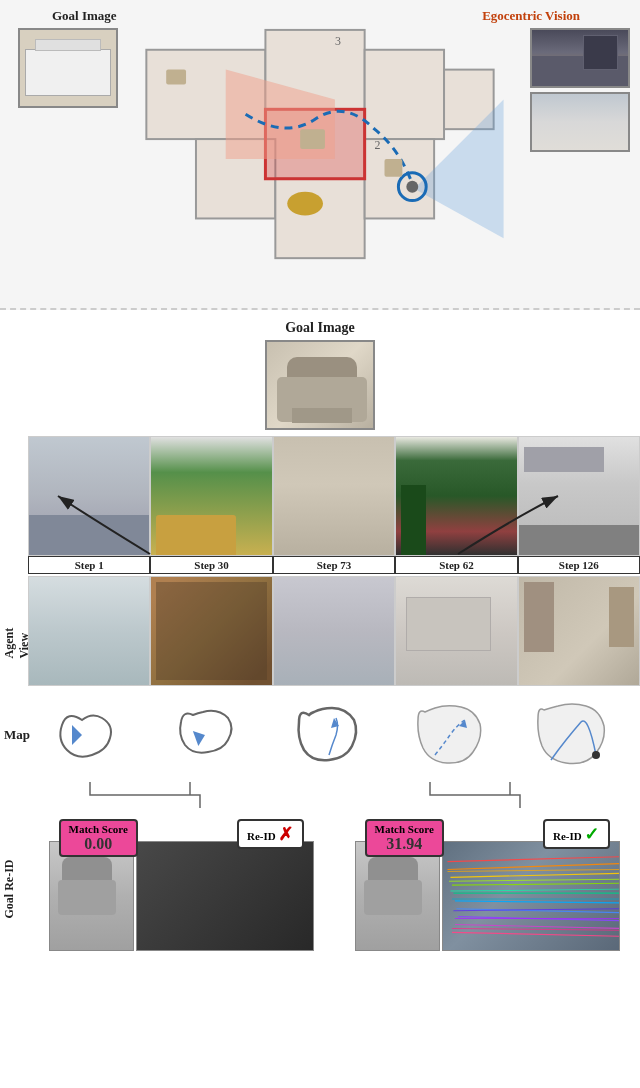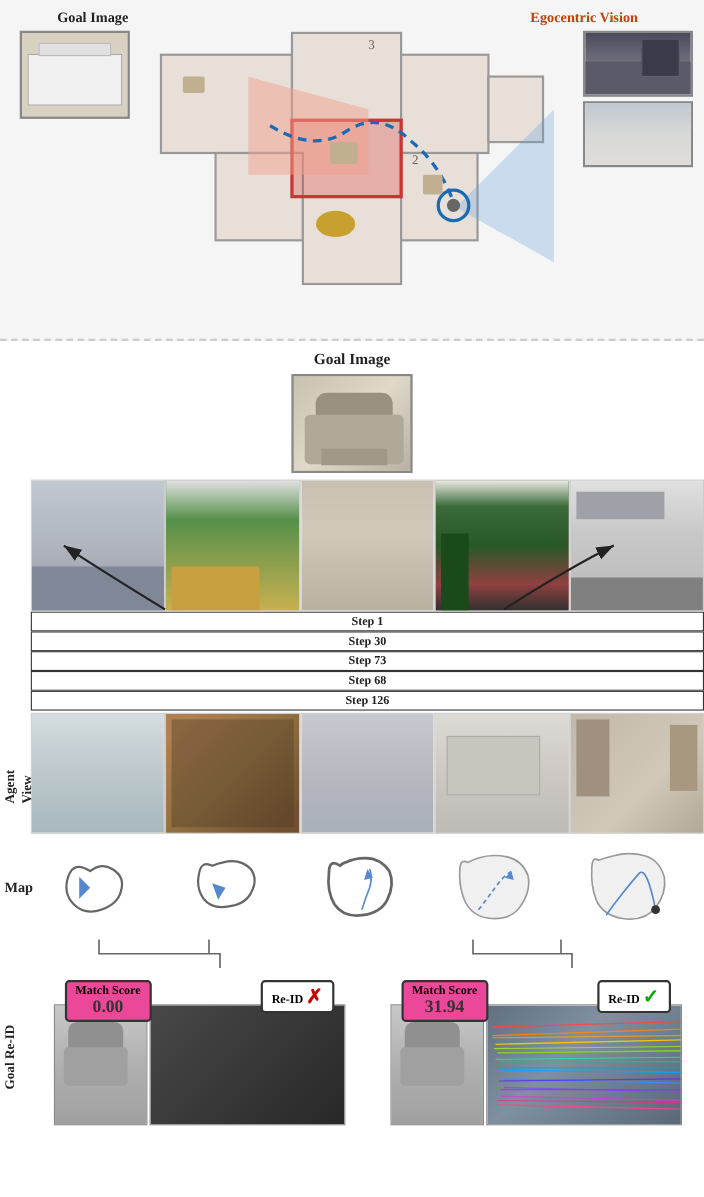--- a/index.html
+++ b/index.html
@@ -195,21 +195,20 @@
     .scene-img-1 { background: linear-gradient(180deg, #c8ccd0 0%, #b0b8b8 40%, #9898a8 100%); }
     .scene-img-2 { background: linear-gradient(135deg, #4a8a4a 30%, #d4b870 60%, #c8b060 100%); }
     .scene-img-3 { background: linear-gradient(180deg, #c8c0b0 0%, #d0c8b8 40%, #b8b0a0 100%); }
     .scene-img-4 { background: linear-gradient(135deg, #3a6a3a 20%, #2a5a2a 50%, #8a4040 80%); }
     .scene-img-5 { background: linear-gradient(180deg, #d0d0d0 0%, #c8c8c8 40%, #b8b8b8 100%); }
 
     .step-labels-row {
       display: flex;
       margin-left: 28px;
       width: calc(640px - 28px);
-      flex-direction: column;
     }
 
     .step-label {
       flex: 1;
       text-align: center;
       font-size: 11px;
       font-weight: bold;
       border: 1.5px solid #333;
       padding: 2px 0;
       background: white;
@@ -537,21 +536,21 @@
       <path d="M 122 118 Q 60 80 30 60" stroke="#222" stroke-width="2" fill="none" marker-end="url(#arrowhead)"></path>
 
       <path d="M 430 118 Q 490 80 530 60" stroke="#222" stroke-width="2" fill="none" marker-end="url(#arrowhead)"></path>
     </svg>
   </div>
 
   <div class="step-labels-row">
     <div class="step-label">Step 1</div>
     <div class="step-label">Step 30</div>
     <div class="step-label">Step 73</div>
-    <div class="step-label">Step 68</div>
+    <div class="step-label">Step 62</div>
     <div class="step-label">Step 126</div>
   </div>
 
   <div class="agent-view-row">
     <div class="agent-label">Agent View</div>
     <div class="agent-images">
       <div class="agent-img agent-img-1">
         <div style="width:100%;height:100%;background:linear-gradient(180deg,#d5dde0 0%,#bcc8cc 50%,#a8b8bc 100%);"></div>
       </div>
       <div class="agent-img agent-img-2">

